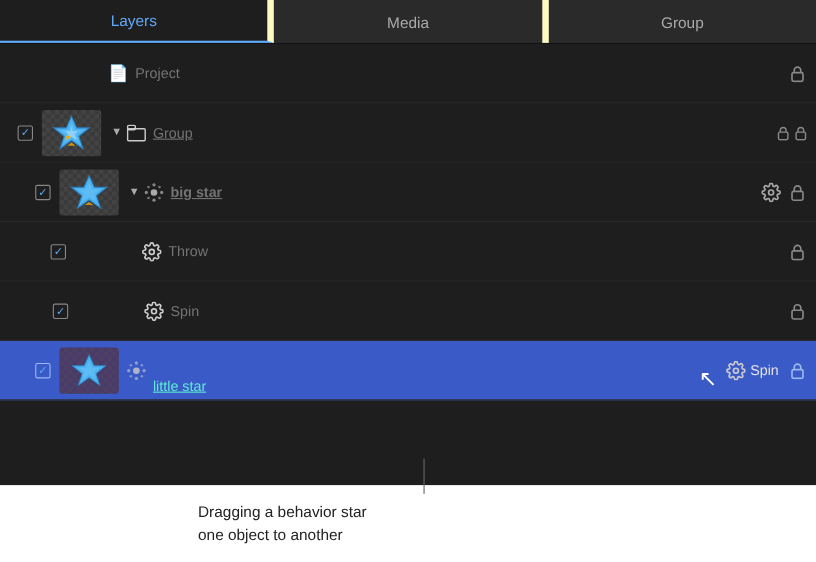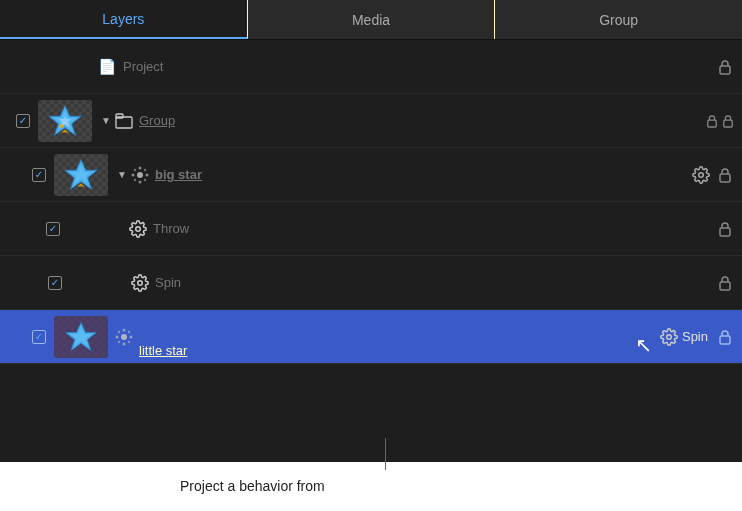--- a/index.html
+++ b/index.html
@@ -29,21 +29,21 @@
     }
     .tab {
       flex: 1;
       display: flex;
       align-items: center;
       justify-content: center;
       font-size: 14px;
       font-weight: 500;
       cursor: pointer;
       color: #aaa;
-      border-right: 1px solid #fef9c3;
+      border-right: 6px solid #fef9c3;
       background: #2a2a2a;
     }
     .tab:last-child { border-right: none; }
     .tab.active {
       color: #5fa8f5;
       background: #1e1e1e;
       border-bottom: 2px solid #5fa8f5;
     }
 
     
@@ -386,21 +386,21 @@
           <circle cx="9" cy="2" r="1.5" fill="#ccc" opacity="0.6"></circle>
           <circle cx="9" cy="16" r="1.5" fill="#ccc" opacity="0.6"></circle>
           <circle cx="2" cy="9" r="1.5" fill="#ccc" opacity="0.6"></circle>
           <circle cx="16" cy="9" r="1.5" fill="#ccc" opacity="0.6"></circle>
           <circle cx="4" cy="4" r="1.2" fill="#ccc" opacity="0.5"></circle>
           <circle cx="14" cy="4" r="1.2" fill="#ccc" opacity="0.5"></circle>
           <circle cx="4" cy="14" r="1.2" fill="#ccc" opacity="0.5"></circle>
           <circle cx="14" cy="14" r="1.2" fill="#ccc" opacity="0.5"></circle>
         </svg>
       </div>
-      <span class="layer-name" style="text-decoration:underline; color:#fef9c3;margin-top:27px;">little star</span>
+      <span class="layer-name" style="text-decoration:underline; color:#5eead4;margin-top:27px;">little star</span>
 
       <div class="drag-behavior" style="margin-right:8px;">
         <svg width="18" height="18" viewBox="0 0 24 24" style="color:#ccc;">
           <path d="M12 15a3 3 0 100-6 3 3 0 000 6z" fill="none" stroke="#ccc" stroke-width="2"></path>
           <path d="M19.4 15a1.65 1.65 0 00.33 1.82l.06.06a2 2 0 010 2.83 2 2 0 01-2.83 0l-.06-.06a1.65 1.65 0 00-1.82-.33 1.65 1.65 0 00-1 1.51V21a2 2 0 01-4 0v-.09A1.65 1.65 0 009 19.4a1.65 1.65 0 00-1.82.33l-.06.06a2 2 0 01-2.83-2.83l.06-.06A1.65 1.65 0 004.68 15a1.65 1.65 0 00-1.51-1H3a2 2 0 010-4h.09A1.65 1.65 0 004.6 9a1.65 1.65 0 00-.33-1.82l-.06-.06a2 2 0 012.83-2.83l.06.06A1.65 1.65 0 009 4.68a1.65 1.65 0 001-1.51V3a2 2 0 014 0v.09a1.65 1.65 0 001 1.51 1.65 1.65 0 001.82-.33l.06-.06a2 2 0 012.83 2.83l-.06.06A1.65 1.65 0 0019.4 9a1.65 1.65 0 001.51 1H21a2 2 0 010 4h-.09a1.65 1.65 0 00-1.51 1z" fill="none" stroke="#ccc" stroke-width="2"></path>
         </svg>
         <span style="font-size:13px;color:#e0e0e0;">Spin</span>
       </div>
 
       <div style="position:absolute; right:90px; bottom:6px; font-size:20px; color:#fff;">↖</div>
@@ -414,16 +414,17 @@
       </div>
     </div>
   </div>
 
   <div style="background:#fff; padding:14px 20px 14px 20px; display:flex; align-items:flex-start; position:relative;">
 
     <div style="position:absolute; top:0; left:50%; transform:translateX(-50%); width:1px; height:100%; background:transparent;"></div>
 
     <div style="position:absolute; top:-24px; left:385px; width:1px; height:32px; background:#666; z-index:20;"></div>
     <div style="font-size:14px; line-height:1.5; color:#222; text-align:left; padding-left:160px;">
-      <div>Project a behavior from</div>
+      <div>Dragging a behavior star</div>
+      <div>one object to another</div>
     </div>
   </div>
 </div>
 
 </body></html>

